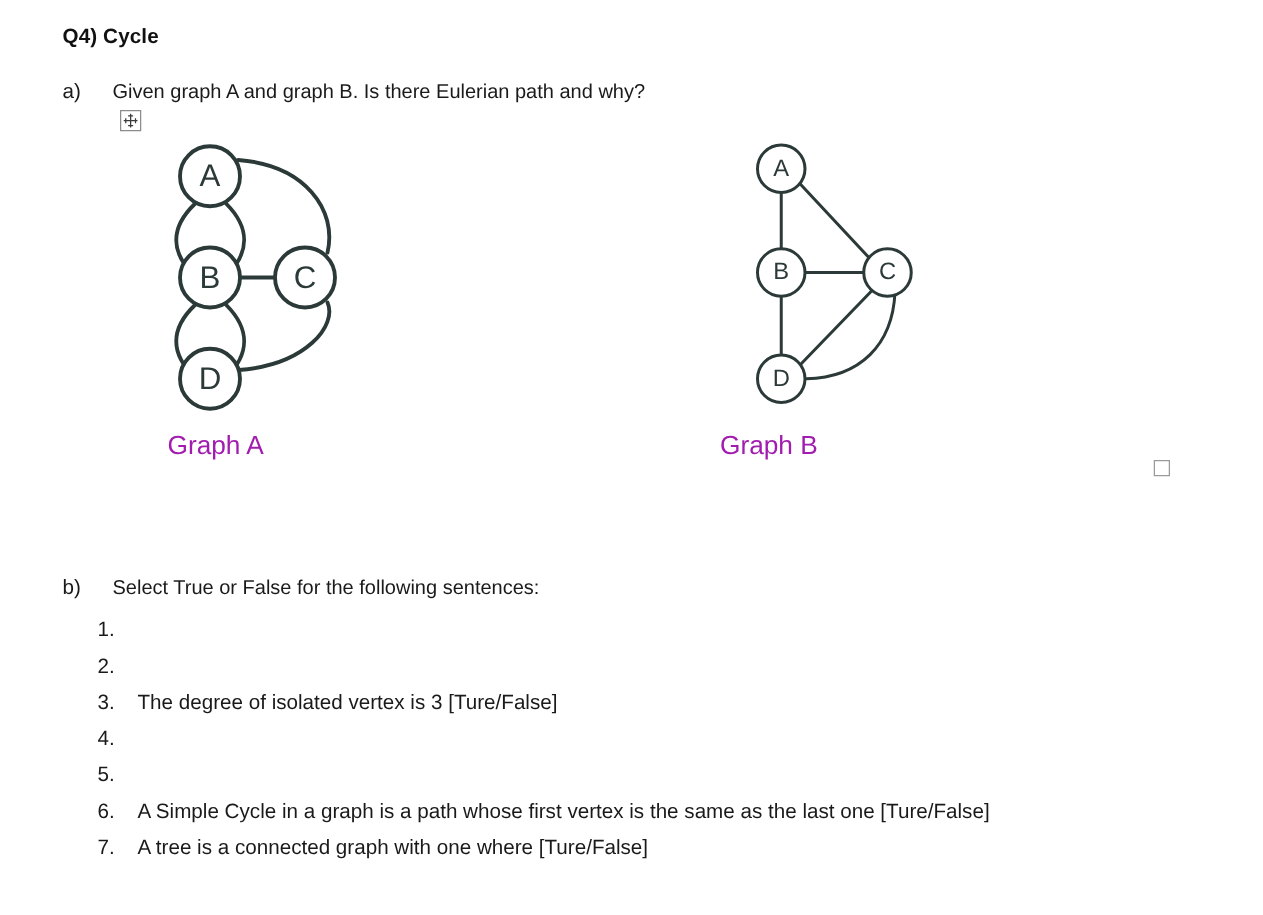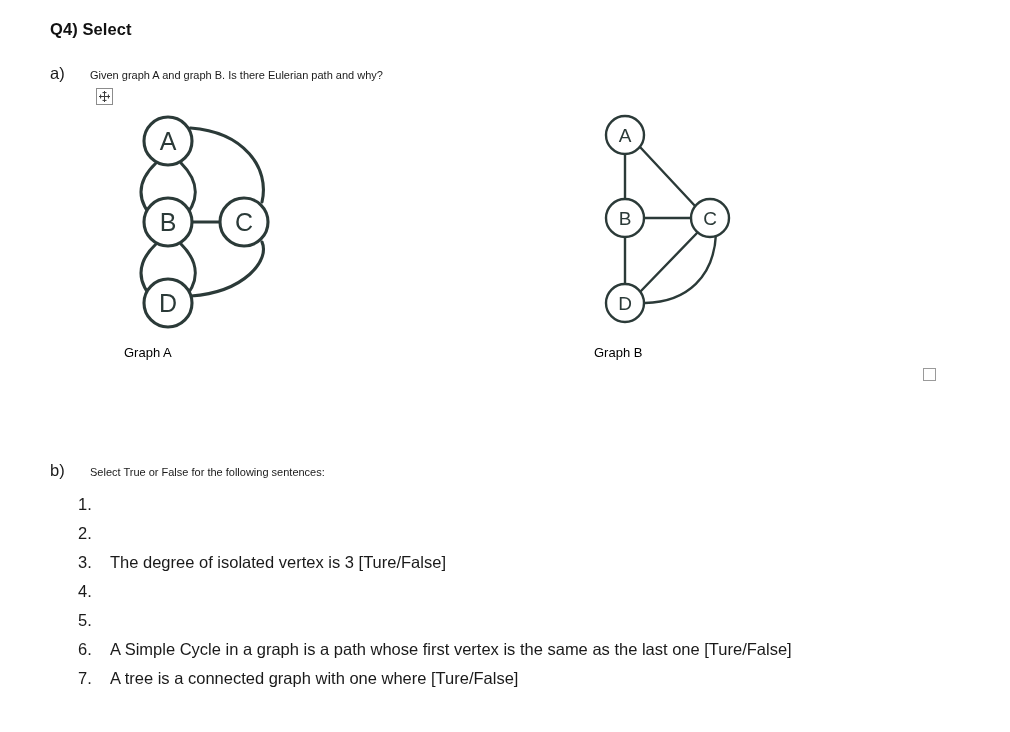--- a/index.html
+++ b/index.html
@@ -44,21 +44,21 @@
     align-items: baseline;
     white-space: nowrap;
   }
   .part-label {
     font-size: 16.5px;
     width: 40px;
     flex: 0 0 40px;
     color: #1a1a1a;
   }
   .part-text {
-    font-size: 11px;
+    font-size: 16px;
     color: #1a1a1a;
   }
 
   
   .move-handle {
     position: absolute;
     left: 96px;
     top: 88px;
     width: 17px;
     height: 17px;
@@ -85,26 +85,27 @@
   .figure {
     position: absolute;
   }
   .figure.graph-a { left: 104px; top: 106px; }
   .figure.graph-b { left: 568px; top: 106px; }
 
   .figure svg { display: block; }
 
   .fig-caption {
     position: absolute;
-    font-size: 13px;
-    color: #000000;
-    white-space: nowrap;
+    font-size: 21px;
+    color: #a21caf;
+    white-space: nowrap;
+    margin-left: 10px;
   }
   .fig-caption.cap-a { left: 124px; top: 345px; }
-  .fig-caption.cap-b { left: 594px; top: 345px; }
+  .fig-caption.cap-b { left: 566px; top: 345px; }
 
   
   .part-b-row {
     position: absolute;
     left: 50px;
     top: 461px;
     display: flex;
     align-items: baseline;
     white-space: nowrap;
   }
@@ -129,21 +130,21 @@
     flex: 0 0 32px;
     text-align: left;
   }
   .tf-text b { font-weight: bold; }
 </style>
 </head>
 <body>
 
 <div class="page">
 
-  <div class="q-title">Q4) Select</div>
+  <div class="q-title">Q4) Cycle</div>
 
   <div class="part-a-row">
     <span class="part-label">a)</span>
     <span class="part-text">Given graph A and graph B. Is there Eulerian path and why?</span>
   </div>
 
   <div class="move-handle">
     <svg width="15" height="15" viewBox="0 0 15 15" aria-hidden="true">
       <g stroke="#3a3a3a" stroke-width="1" fill="none">
         <line x1="7.5" y1="2" x2="7.5" y2="13"></line>

